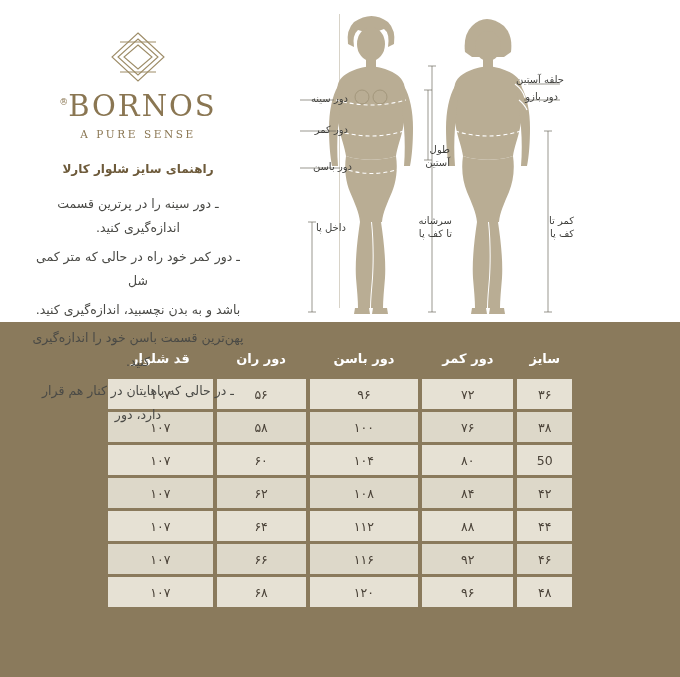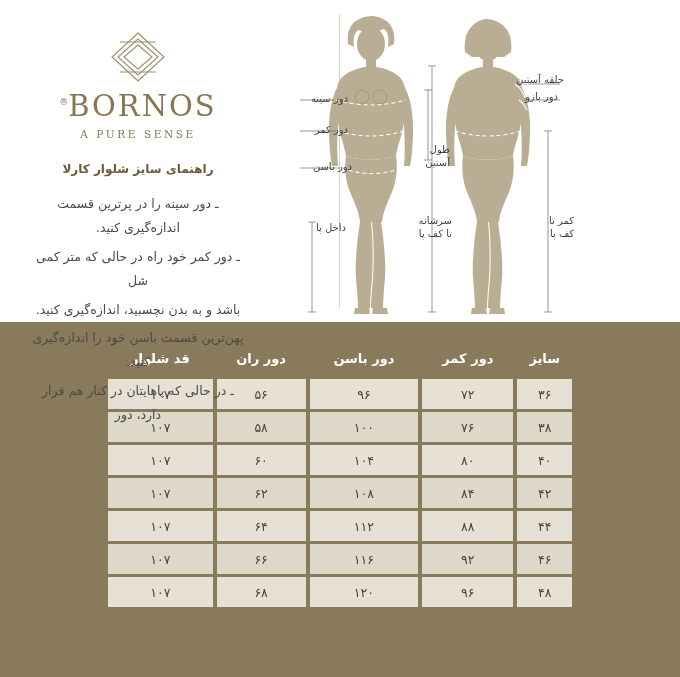--- a/index.html
+++ b/index.html
@@ -279,21 +279,21 @@
           <td>۱۰۷</td>
         </tr>
         <tr class="alt">
           <td>۳۸</td>
           <td>۷۶</td>
           <td>۱۰۰</td>
           <td>۵۸</td>
           <td>۱۰۷</td>
         </tr>
         <tr>
-          <td>۴۰</td>
+          <td>50</td>
           <td>۸۰</td>
           <td>۱۰۴</td>
           <td>۶۰</td>
           <td>۱۰۷</td>
         </tr>
         <tr class="alt">
           <td>۴۲</td>
           <td>۸۴</td>
           <td>۱۰۸</td>
           <td>۶۲</td>

